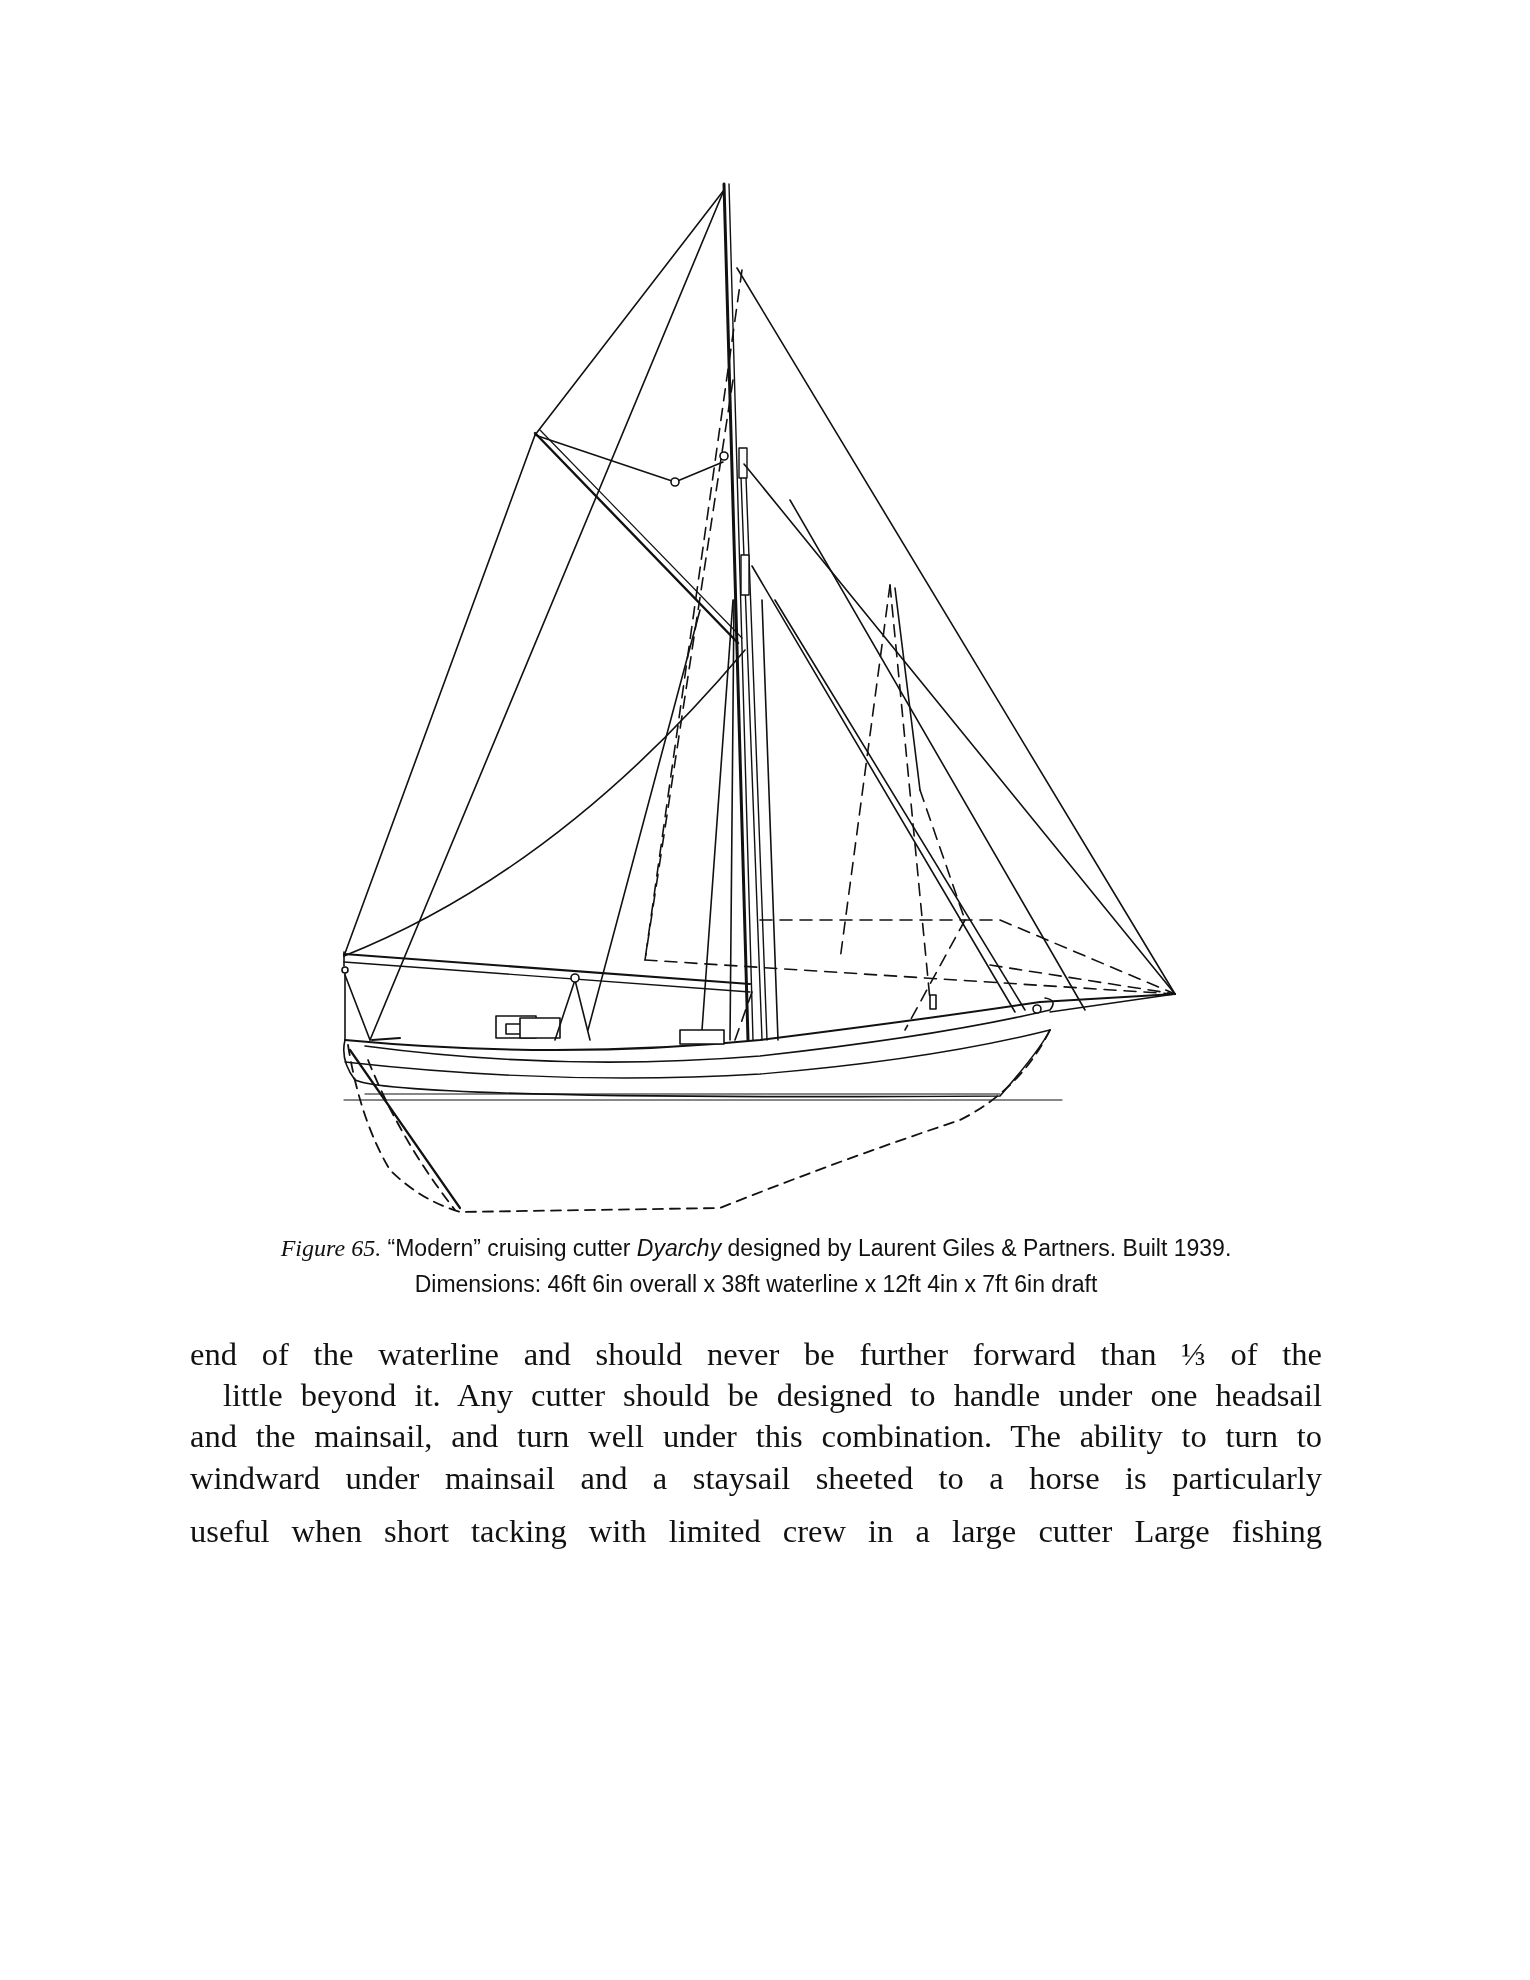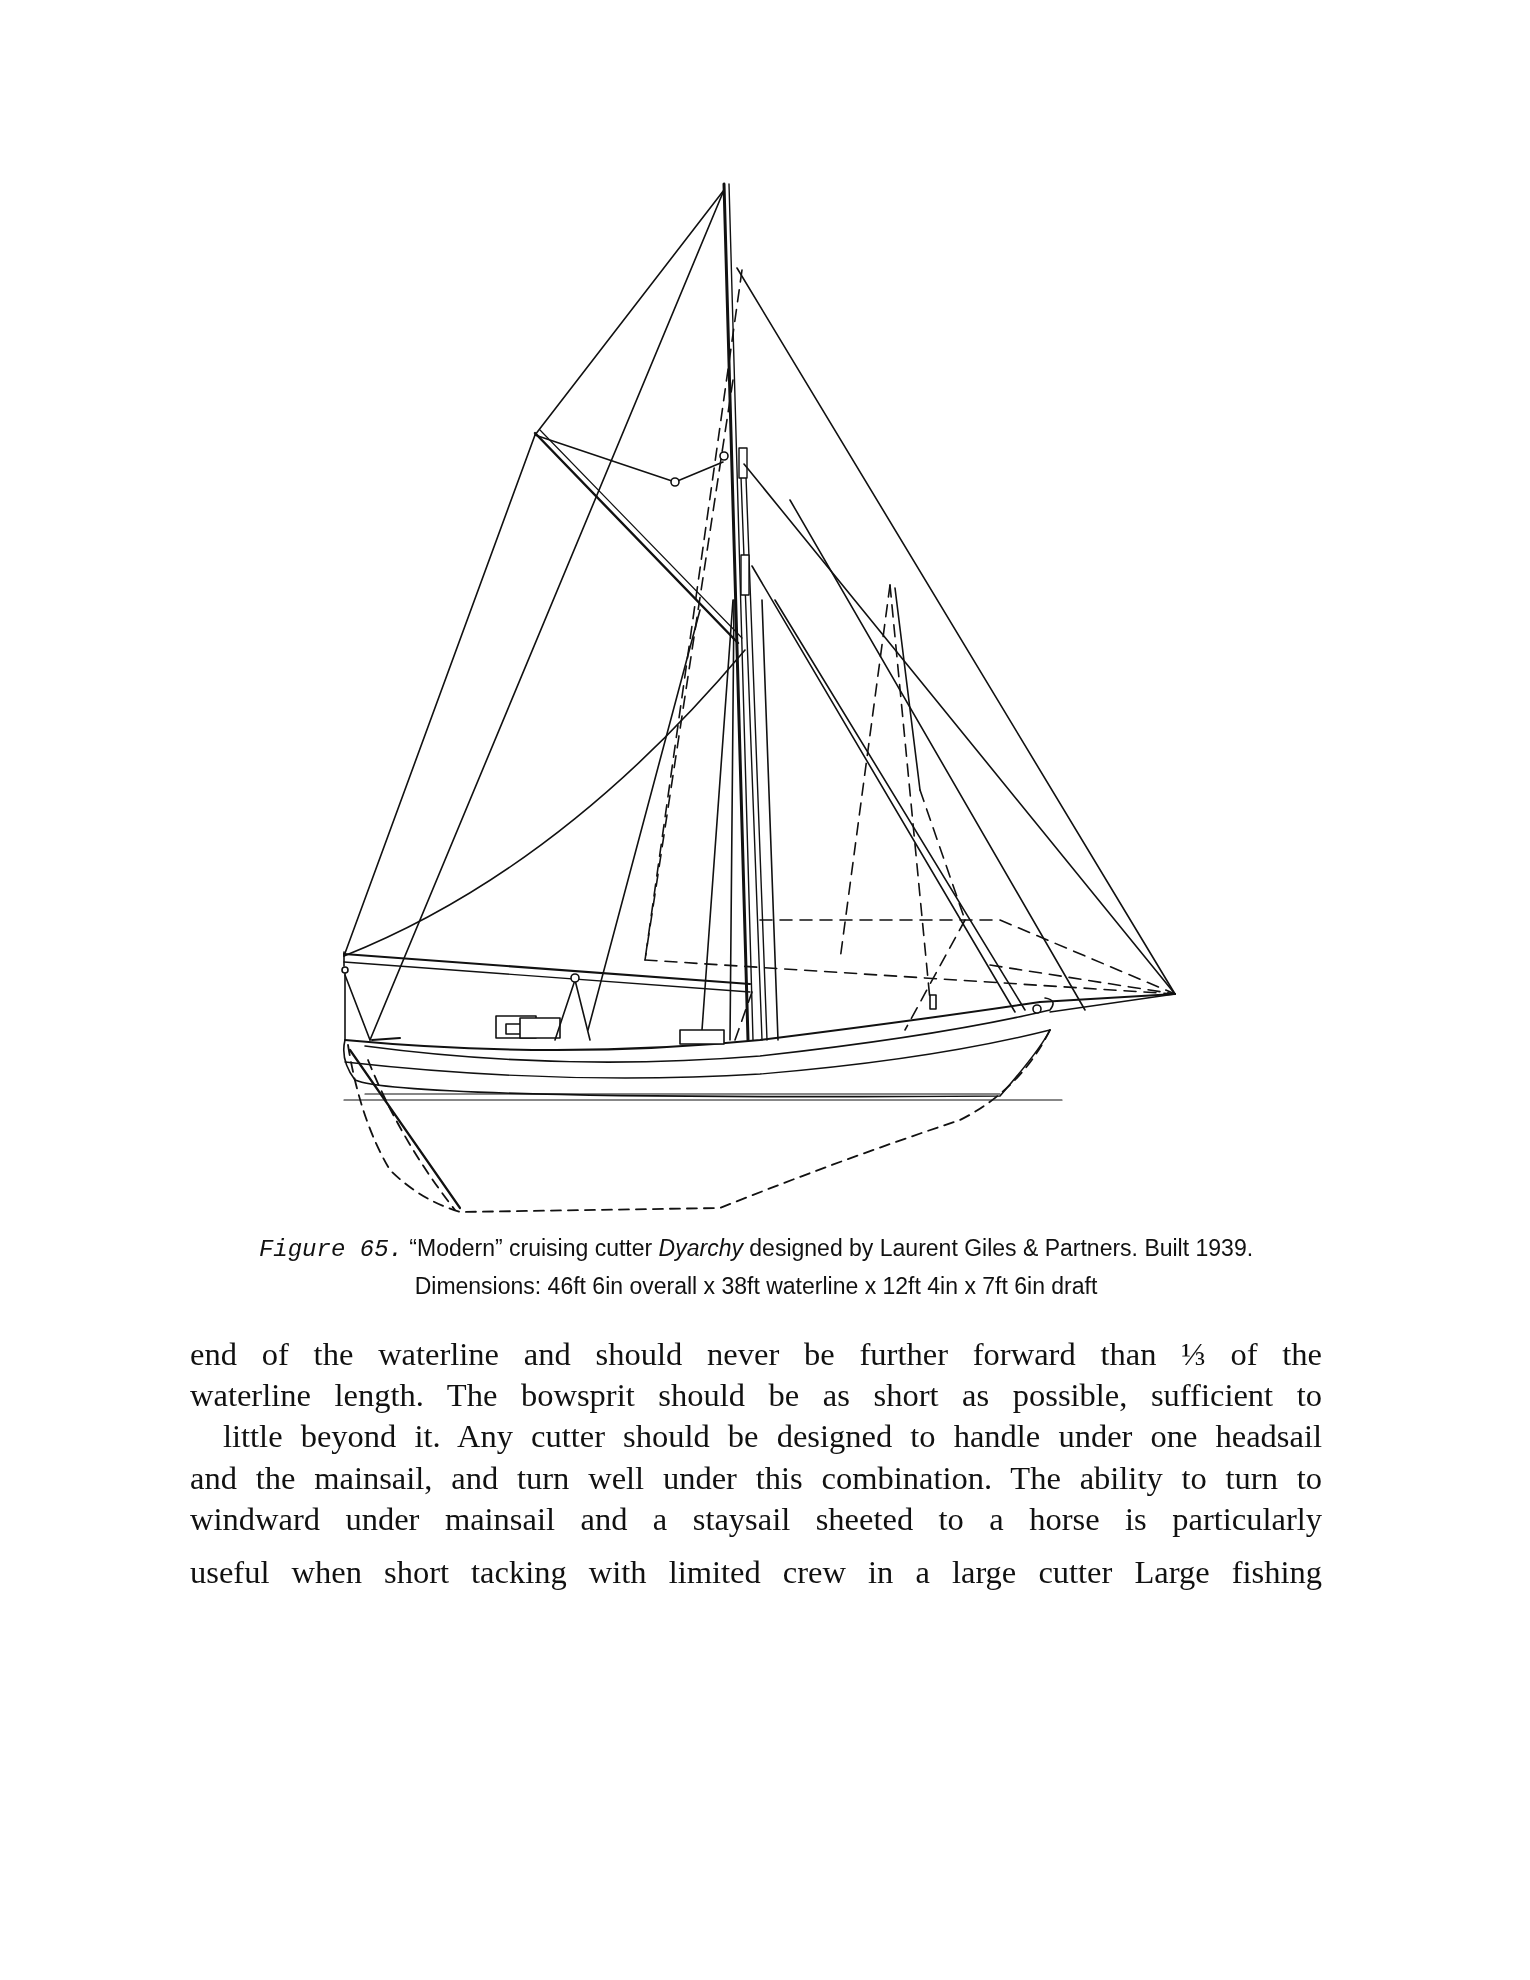--- a/index.html
+++ b/index.html
@@ -4,21 +4,21 @@
 <style>
   html, body { margin:0; padding:0; background:#ffffff; }
   body { width:1530px; height:1980px; position:relative; overflow:hidden; }
   .figure { position:absolute; left:0; top:0; width:1530px; height:1240px; }
   .figure svg { position:absolute; left:0; top:0; }
   .caption {
     position:absolute; left:190px; width:1132px; top:1230px;
     text-align:center; font-family:"Liberation Sans", sans-serif;
     font-size:23px; line-height:36px; color:#111;
   }
-  .caption .fig-label { font-family:Liberation Mono, monospace; font-style:italic; font-size:24px;text-align:right; }
+  .caption .fig-label { font-family:Liberation Serif, serif; font-style:italic; font-size:24px;text-align:right; }
   .caption .vessel { font-style:italic; }
   .body-text {
     position:absolute; left:190px; width:1132px; top:1334px;
     font-family:"Liberation Serif", serif; font-size:32.5px; line-height:41.2px;
     color:#111; text-align:justify; text-align-last:justify;
   }
   .body-text .line { display:block; text-align:justify; text-align-last:justify; white-space:nowrap; }
   .body-text .line.indent { text-indent:36px; }
   .body-text .line.last { text-align-last:justify; }
 </style>
@@ -124,18 +124,17 @@
 
 <div class="caption">
   <div>
     <span class="fig-label">Figure 65.</span><span> “Modern” cruising cutter </span><span class="vessel">Dyarchy</span><span> designed by Laurent Giles &amp; Partners. Built 1939.</span>
   </div>
   <div>Dimensions: 46ft 6in overall x 38ft waterline x 12ft 4in x 7ft 6in draft</div>
 </div>
 
 <div class="body-text">
   <span class="line" style="white-space: normal; text-align-last: justify;">end of the waterline and should never be further forward than ⅓ of the</span>
-  <span class="line" style="white-space: normal; text-align-last: justify;">waterline length. The bowsprit should be as short as possible, sufficient to</span>
   <span class="line" style="white-space: normal; text-align-last: justify; margin-left: 33px;">little beyond it. Any cutter should be designed to handle under one headsail</span>
   <span class="line" style="white-space: normal; text-align-last: justify;">and the mainsail, and turn well under this combination. The ability to turn to</span>
   <span class="line" style="white-space: normal; text-align-last: justify;">windward under mainsail and a staysail sheeted to a horse is particularly</span>
   <span class="line" style="white-space: normal; text-align-last: justify; margin-top: 12px;">useful when short tacking with limited crew in a large cutter Large fishing</span>
 </div>
 
 </body></html>

